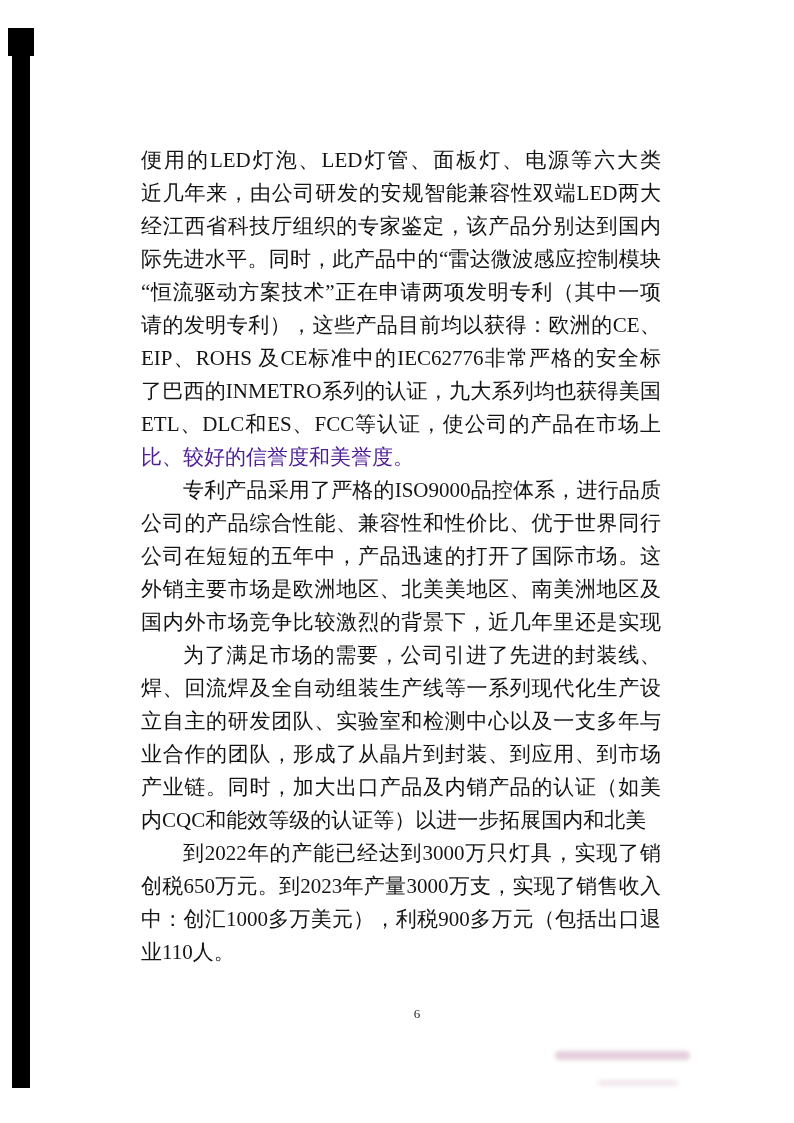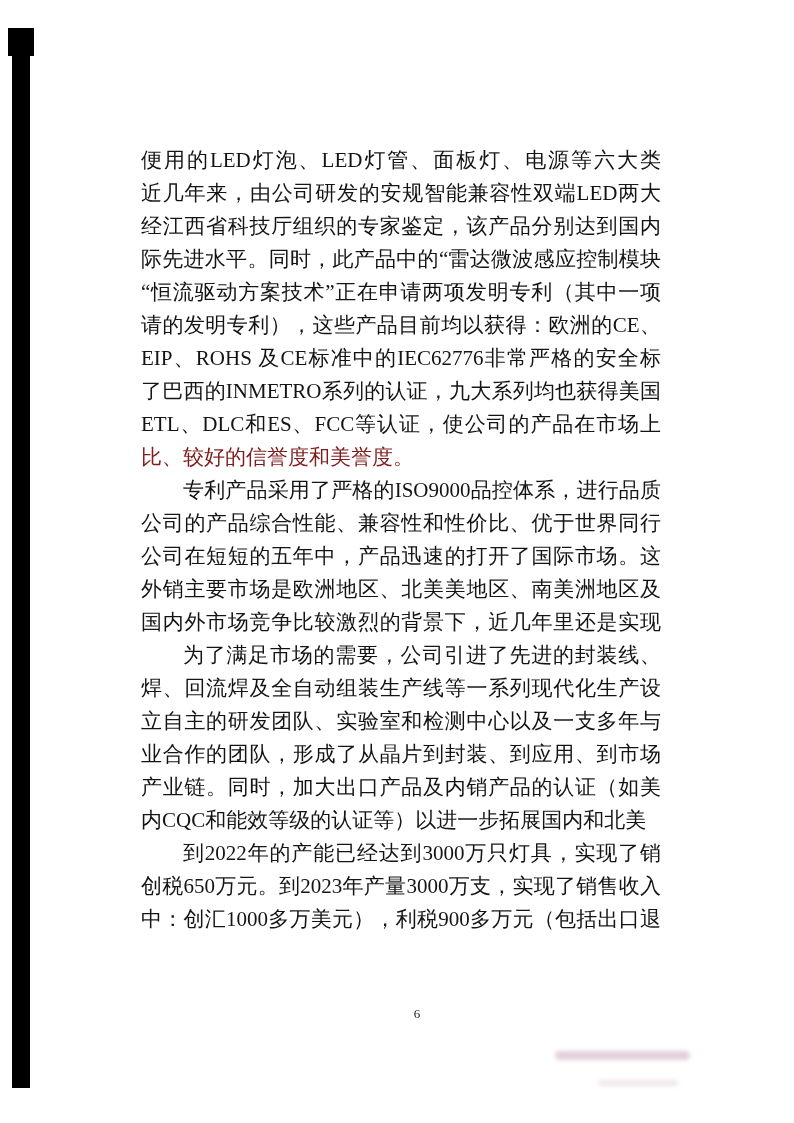--- a/index.html
+++ b/index.html
@@ -97,34 +97,35 @@
   <div class="text-block">
       <div class="line" style="color: rgb(20, 20, 20);">便用的LED灯泡、LED灯管、面板灯、电源等六大类1000多个品种。</div>
       <div class="line" style="color: rgb(20, 20, 20);">近几年来，由公司研发的安规智能兼容性双端LED两大类光源产品，</div>
       <div class="line" style="color: rgb(20, 20, 20);">经江西省科技厅组织的专家鉴定，该产品分别达到国内领先水平、国</div>
       <div class="line" style="color: rgb(20, 20, 20);">际先进水平。同时，此产品中的“雷达微波感应控制模块设计技术”、</div>
       <div class="line" style="color: rgb(20, 20, 20);">“恒流驱动方案技术”正在申请两项发明专利（其中一项为在美国申</div>
       <div class="line" style="color: rgb(20, 20, 20);">请的发明专利），这些产品目前均以获得：欧洲的CE、TUV、GS、</div>
       <div class="line" style="color: rgb(20, 20, 20);">EIP、ROHS 及CE标准中的IEC62776非常严格的安全标准认定，获得</div>
       <div class="line" style="color: rgb(20, 20, 20);">了巴西的INMETRO系列的认证，九大系列均也获得美国加拿大的UL、</div>
       <div class="line" style="color: rgb(20, 20, 20);">ETL、DLC和ES、FCC等认证，使公司的产品在市场上有较高的性价</div>
-      <div class="line line-last" style="color: #7f1d1d;">比、较好的信誉度和美誉度。</div>
+      <div class="line line-last" style="color: #4c1d95;">比、较好的信誉度和美誉度。</div>
       <div class="line line-indent" style="color: rgb(20, 20, 20);">专利产品采用了严格的ISO9000品控体系，进行品质管理，使得</div>
       <div class="line" style="color: rgb(20, 20, 20);">公司的产品综合性能、兼容性和性价比、优于世界同行的同类产品，</div>
       <div class="line" style="color: rgb(20, 20, 20);">公司在短短的五年中，产品迅速的打开了国际市场。这几年里，公司</div>
       <div class="line" style="color: rgb(20, 20, 20);">外销主要市场是欧洲地区、北美美地区、南美洲地区及东南地区，在</div>
       <div class="line" style="color: rgb(20, 20, 20);">国内外市场竞争比较激烈的背景下，近几年里还是实现了年年翻番的</div>
       <div class="line line-indent" style="color: rgb(20, 20, 20);">为了满足市场的需要，公司引进了先进的封装线、贴片机、波峰</div>
       <div class="line" style="color: rgb(20, 20, 20);">焊、回流焊及全自动组装生产线等一系列现代化生产设备，并拥有独</div>
       <div class="line" style="color: rgb(20, 20, 20);">立自主的研发团队、实验室和检测中心以及一支多年与国内外知名企</div>
       <div class="line" style="color: rgb(20, 20, 20);">业合作的团队，形成了从晶片到封装、到应用、到市场的良好完整的</div>
       <div class="line" style="color: rgb(20, 20, 20);">产业链。同时，加大出口产品及内销产品的认证（如美国UL认证、国</div>
       <div class="line line-last" style="color: rgb(20, 20, 20);">内CQC和能效等级的认证等）以进一步拓展国内和北美的市场。</div>
       <div class="line line-indent" style="color: rgb(20, 20, 20);">到2022年的产能已经达到3000万只灯具，实现了销售收入1.3亿元，</div>
       <div class="line" style="color: rgb(20, 20, 20);">创税650万元。到2023年产量3000万支，实现了销售收入1.6亿元（其</div>
       <div class="line" style="color: rgb(20, 20, 20);">中：创汇1000多万美元），利税900多万元（包括出口退税），新增就</div>
+      <div class="line line-last" style="color: rgb(20, 20, 20);">业110人。</div>
     </div>
 
   <div class="page-footer">6</div>
 
   <div class="smudge-1" style="background: rgb(227, 207, 219);"></div>
   <div class="smudge-2" style="background: rgb(227, 207, 219);"></div>
 </div>
 
 </body></html>

